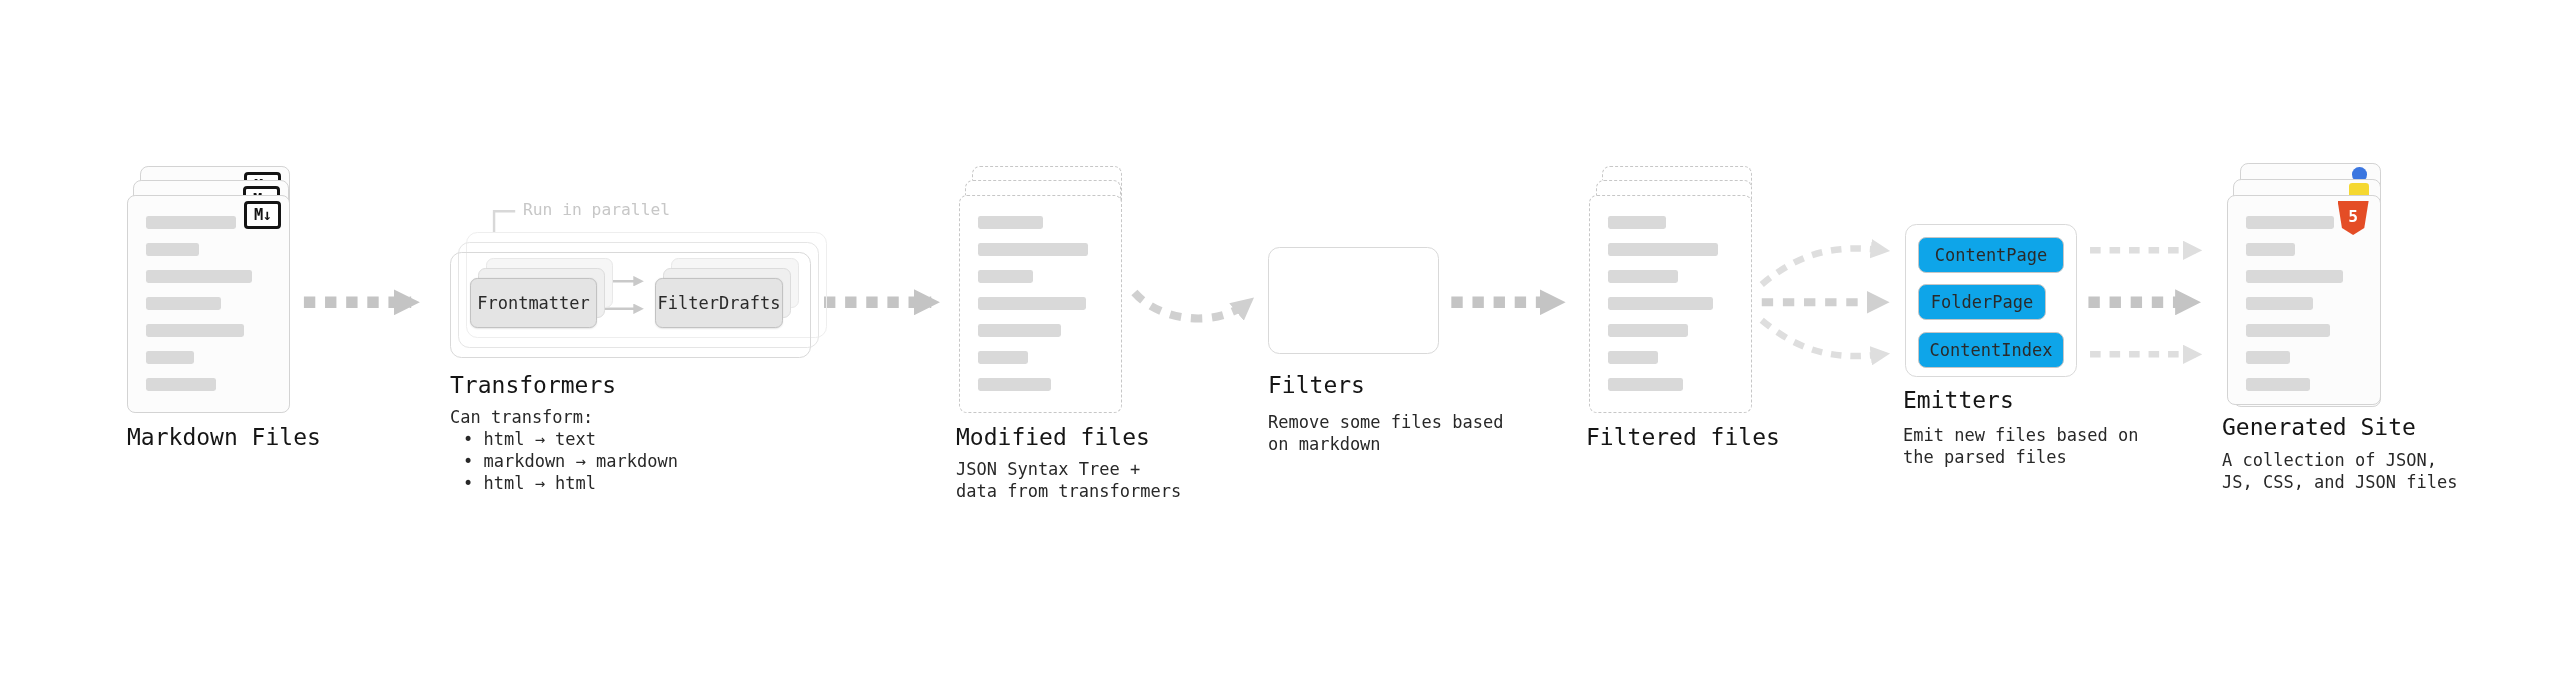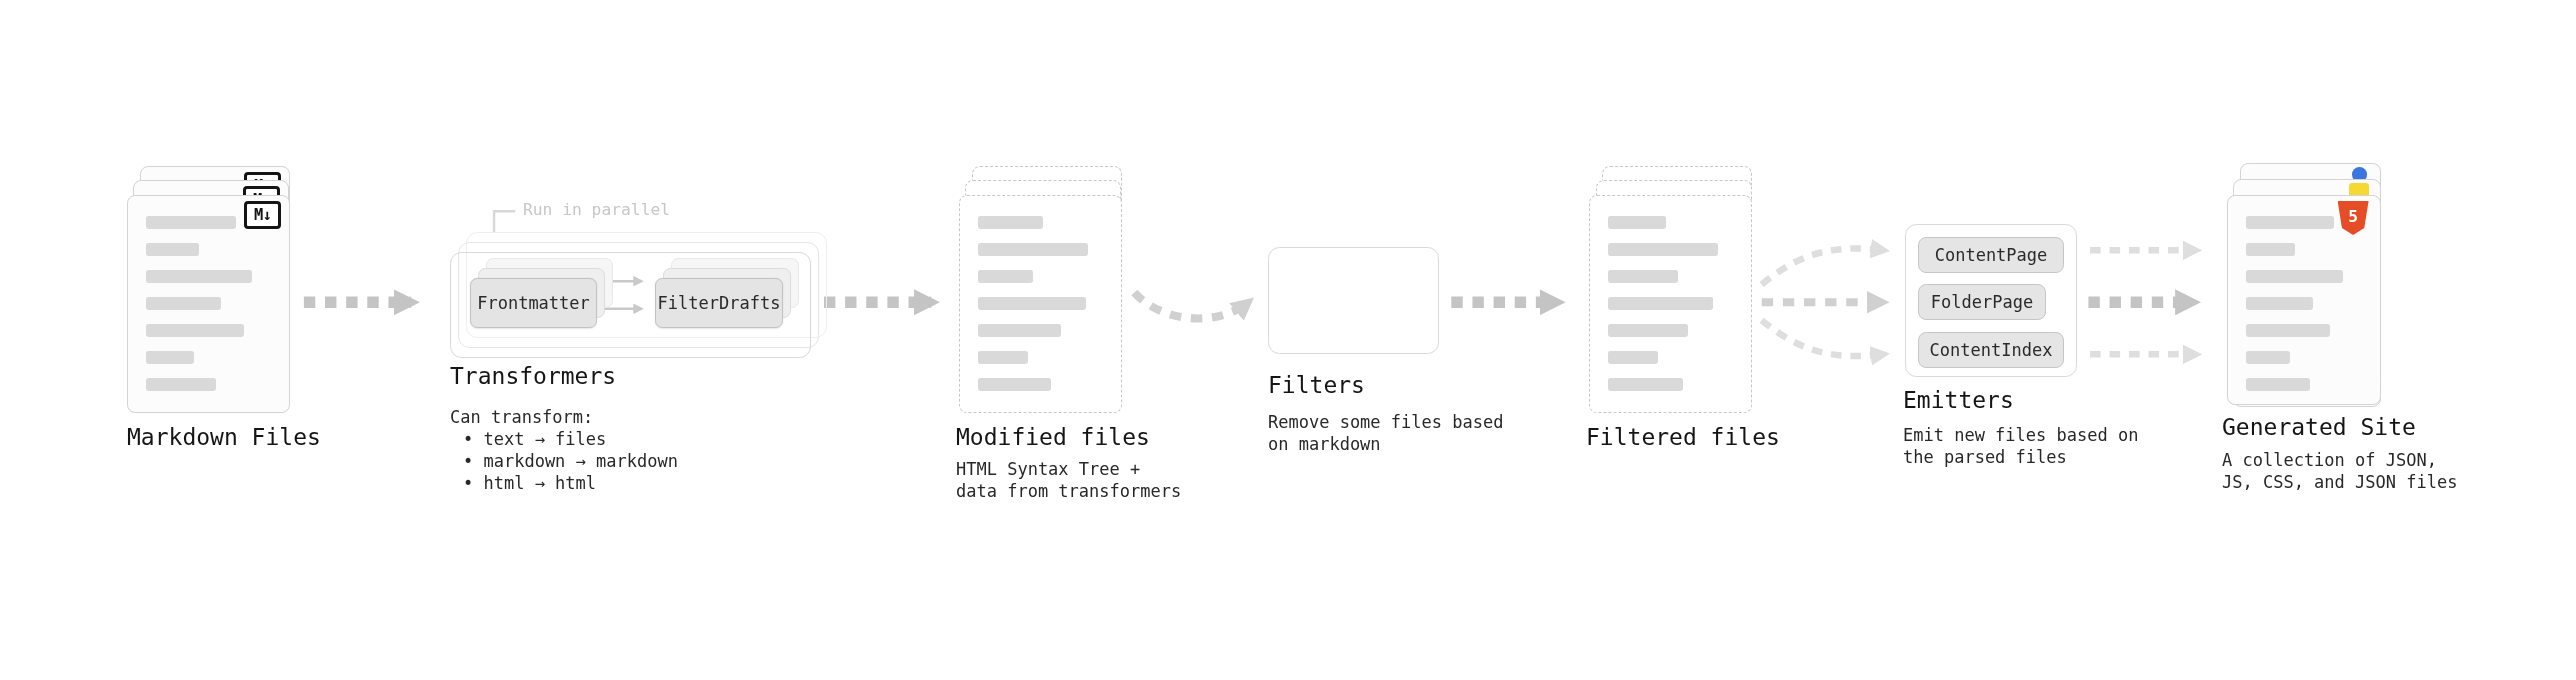--- a/index.html
+++ b/index.html
@@ -35,21 +35,21 @@
   .group-box.filled { background:#ffffff; }
   .ghost-box-1 { border:1.6px solid #e5e5e5; border-radius:11.4px; z-index:2; }
   .ghost-box-2 { border:1.6px solid #eeeeee; border-radius:11.4px; z-index:1; }
 
   .stage-btn { background:#e4e4e4; border:0.8px solid #c2c2c2; border-radius:7.3px; display:flex; align-items:center;
                justify-content:center; font-size:17px; color:#2a2a2a; z-index:5;
                box-shadow:0 0.8px 1.6px rgba(0,0,0,.10);text-align:center; }
   .ghost-btn-1 { background:#efefef; border:0.8px solid #dcdcdc; border-radius:7.3px; z-index:3; }
   .ghost-btn-2 { background:#f6f6f6; border:0.8px solid #e8e8e8; border-radius:7.3px; z-index:2; }
 
-  .emit-btn { background:#e5e5e5; border:0.8px solid #c6c6c6; border-radius:8.1px; display:flex; align-items:center;
+  .emit-btn { background:#0ea5e9; border:0.8px solid #c6c6c6; border-radius:8.1px; display:flex; align-items:center;
               justify-content:center; font-size:17px; color:#2a2a2a; z-index:5; }
 
   svg.flow { position:absolute; left:0; top:0; z-index:0; }
   .arrow-d  { stroke:#c4c4c4; stroke-width:14; stroke-dasharray:14 12; fill:none; marker-end:url(#mD); }
   .arrow-m  { stroke:#d0d0d0; stroke-width:10; stroke-dasharray:14 12; fill:none; marker-end:url(#mM); }
   .arrow-l  { stroke:#dedede; stroke-width:8;  stroke-dasharray:13 11; fill:none; marker-end:url(#mL); }
   .arrow-t  { stroke:#c9c9c9; stroke-width:3;  fill:none; marker-end:url(#mT); }
 </style>
 </head>
 <body>
@@ -112,44 +112,44 @@
   <div class="abs group-box" style="left:450px;top:252px;width:361px;height:106px"></div>
 
   <div class="abs ghost-btn-2" style="left:486px;top:258px;width:127px;height:50px"></div>
   <div class="abs ghost-btn-1" style="left:478px;top:268px;width:127px;height:50px"></div>
   <div class="abs stage-btn" style="left:470px;top:278px;width:127px;height:50px">Frontmatter</div>
 
   <div class="abs ghost-btn-2" style="left:671px;top:258px;width:128px;height:50px"></div>
   <div class="abs ghost-btn-1" style="left:663px;top:268px;width:128px;height:50px"></div>
   <div class="abs stage-btn" style="left:655px;top:278px;width:128px;height:50px">FilterDrafts</div>
 
-  <div class="abs title" style="left:450px;top:363px">Transformers</div>
+  <div class="abs title" style="left:450px;top:372px">Transformers</div>
   <div class="abs caption" style="left:450px;top:406px">
     <div>Can transform:</div>
-    <div class="indent">• text → files</div>
+    <div class="indent">• html → text</div>
     <div class="indent">• markdown → markdown</div>
     <div class="indent">• html → html</div>
   </div>
 
   <div class="abs file-card dashed z1" style="left:972px;top:166px;width:150px;height:65px"></div>
   <div class="abs file-card dashed z2" style="left:965px;top:180px;width:156px;height:65px;background:#ffffff"></div>
   <div class="abs file-card dashed z3" style="left:959px;top:195px;width:163px;height:218px;background:#ffffff">
     <div class="bars">
         <div class="bar" style="width: 52%;"></div>
         <div class="bar" style="width: 88%;"></div>
         <div class="bar" style="width: 44%;"></div>
         <div class="bar" style="width: 86%;"></div>
         <div class="bar" style="width: 66%;"></div>
         <div class="bar" style="width: 40%;"></div>
         <div class="bar" style="width: 58%;"></div>
       </div>
   </div>
   <div class="abs title" style="left:956px;top:424px">Modified files</div>
   <div class="abs caption" style="left:956px;top:458px">
-    <div>HTML Syntax Tree +</div>
+    <div>JSON Syntax Tree +</div>
     <div>data from transformers</div>
   </div>
 
   <div class="abs group-box filled" style="left:1268px;top:247px;width:171px;height:107px"></div>
   <div class="abs title" style="left:1268px;top:372px">Filters</div>
   <div class="abs caption" style="left:1268px;top:411px">
     <div>Remove some files based</div>
     <div>on markdown</div>
   </div>
 

